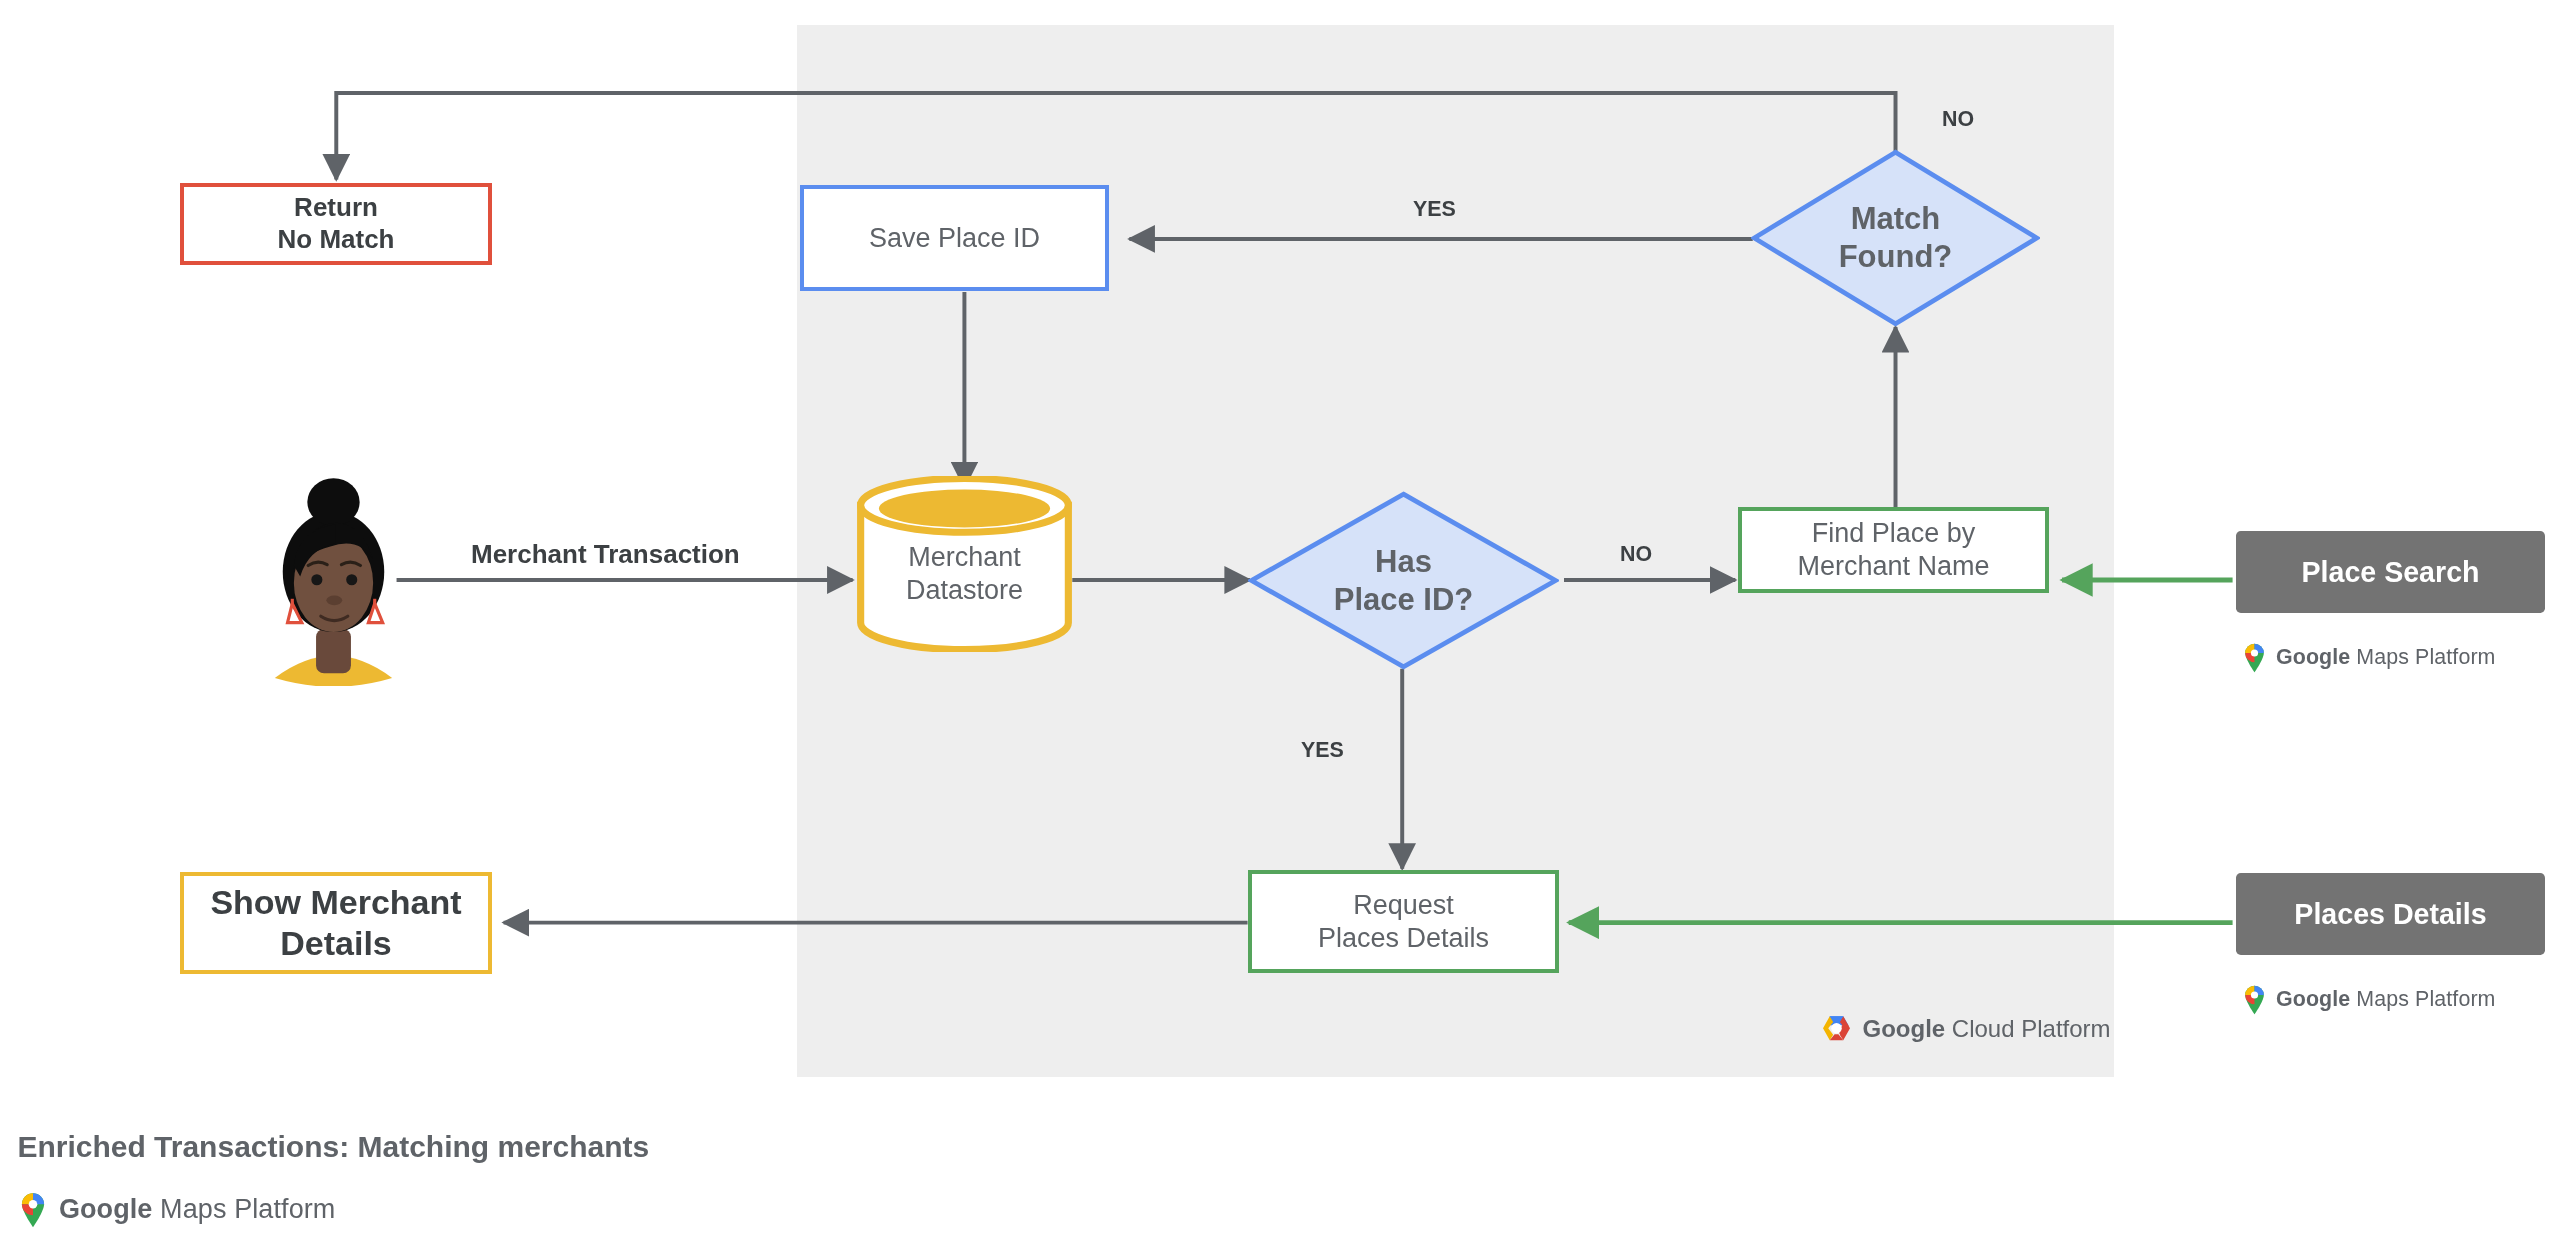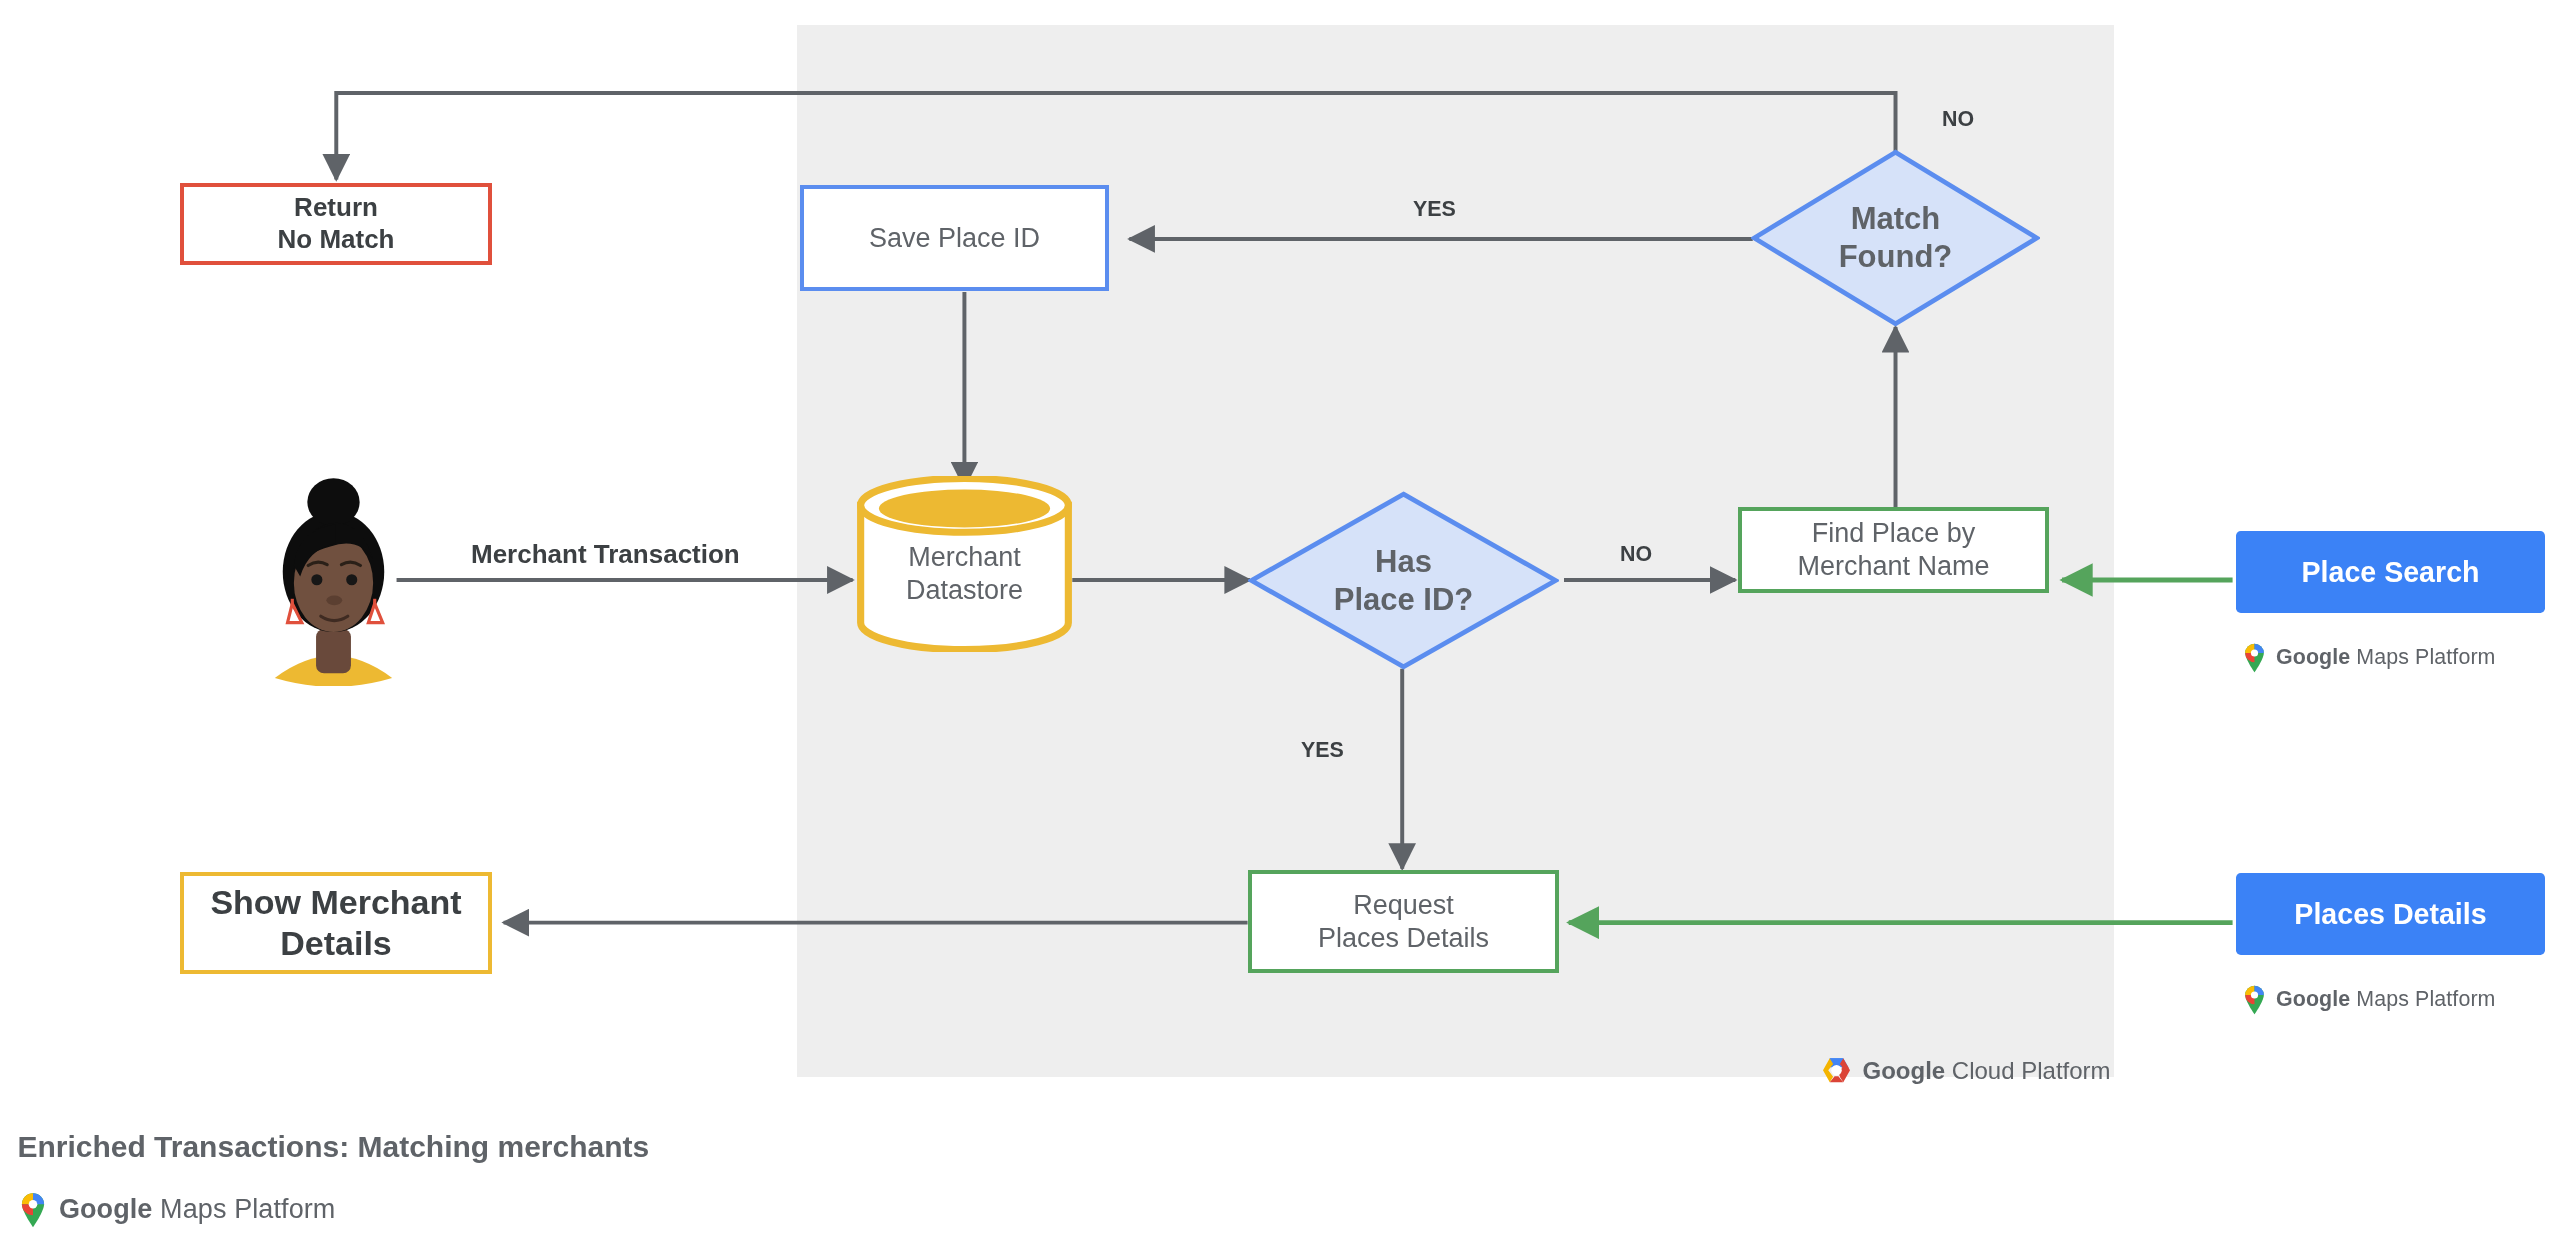--- a/index.html
+++ b/index.html
@@ -75,21 +75,21 @@
     text-align: center;
     color: #5f6368;
     font-size: 27px;
     white-space: pre-line;
     line-height: 1.24;
   }
 
   
   .api-chip {
     box-sizing: border-box;
-    background: #3b82f6;
+    background: #737373;
     border-radius: 4.8px;
     color: #ffffff;
     font-weight: bold;
     font-size: 28.6px;
     display: flex;
     align-items: center;
     justify-content: center;
     text-align: center;
   }
 
@@ -295,21 +295,21 @@
   <div class="abs edge-label big" style="left:471px; top:539px;">Merchant Transaction</div>
 
   <div class="abs edge-label" style="left:1620px; top:542px;">NO</div>
 
   <div class="abs edge-label" style="left:1301px; top:738px;">YES</div>
 
   <div class="abs edge-label" style="left:1413px; top:197px;">YES</div>
 
   <div class="abs edge-label" style="left:1942px; top:107px;">NO</div>
 
-  <div class="abs gcp-lockup" style="left:1820px; top:1056px;justify-content:space-between;">
+  <div class="abs gcp-lockup" style="left:1820px; top:1014px;justify-content:space-between;">
     <svg width="33" height="30" viewBox="0 0 44 40">
       <path d="M13 3 L31 3 L38 15 L31 15 L13 15 Z" fill="#4285f4"></path>
       <path d="M38 15 L29 31 L24.5 23.5 L31.5 12 Z" fill="#db4437"></path>
       <path d="M29 31 L13 31 L6 19 L13.5 19 L24 31 Z" fill="#db4437" opacity="0"></path>
       <path d="M31 3 L40 19 L31 35 L26.5 27.5 L33 19 L26.5 10.5 Z" fill="#db4437"></path>
       <path d="M13 3 L4 19 L13 35 L17.5 27.5 L11 19 L17.5 10.5 Z" fill="#f4b400"></path>
       <path d="M13 35 L31 35 L24.5 27 L19.5 27 Z" fill="#db4437"></path>
       <path d="M13 3 L31 3 L24.5 11 L19.5 11 Z" fill="#4285f4"></path>
       <circle cx="22" cy="19" r="7" fill="#ffffff"></circle>
     </svg>

